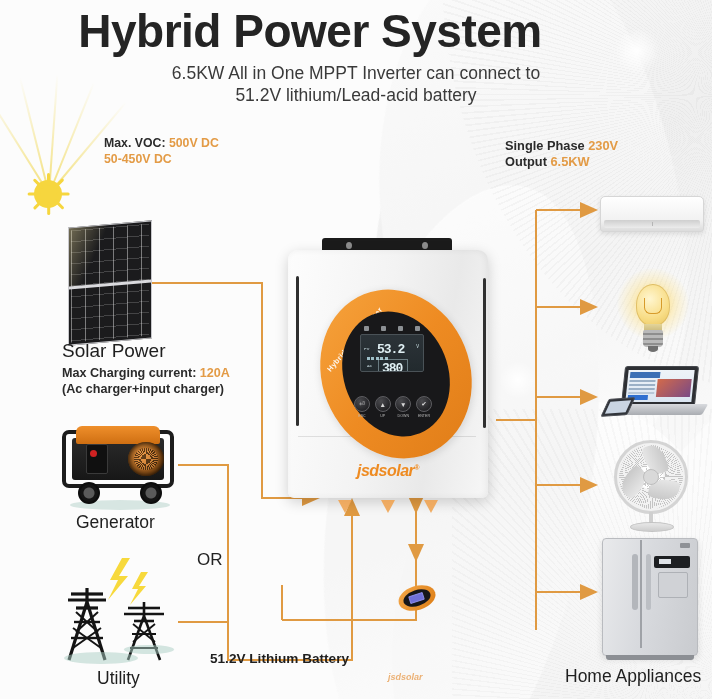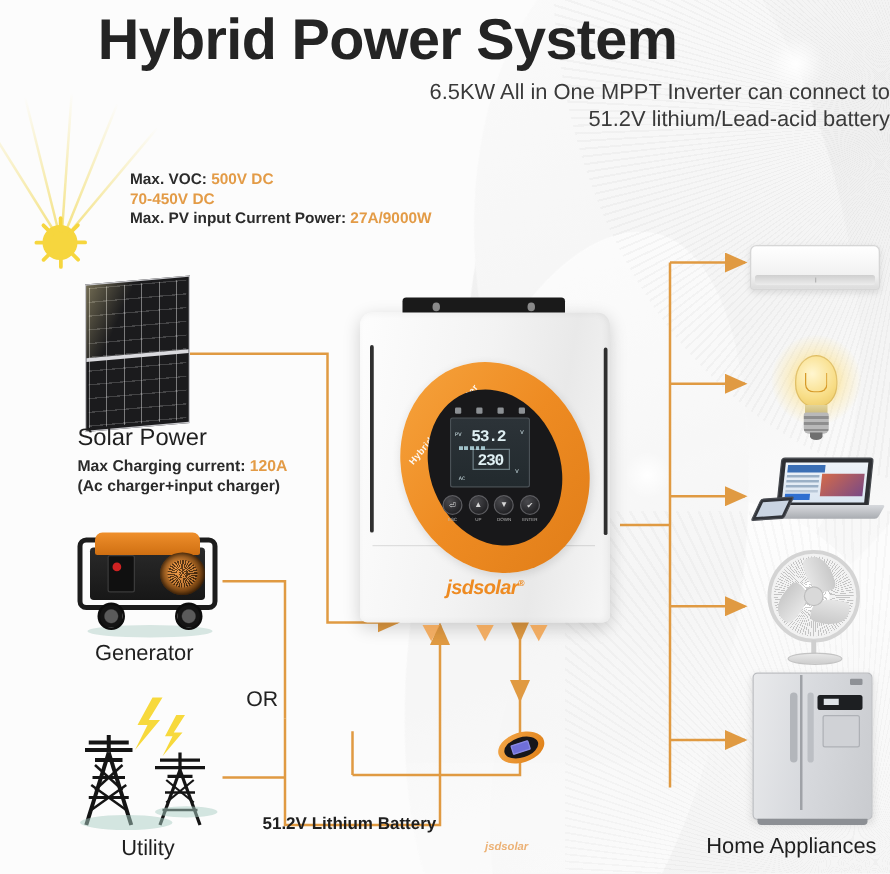--- a/index.html
+++ b/index.html
@@ -76,21 +76,21 @@
 
   
   .title {
     position: absolute; top: 4px; left: 0; width: 620px;
     text-align: center;
     font-size: 46px; font-weight: bold; letter-spacing: -.5px;
     color: #242424;
   }
   .subtitle {
     position: absolute; top: 62px; left: 0; width: 712px;
-    text-align: right;
+    text-align: center;
     font-size: 17.5px; line-height: 22px; color: #3a3a3a;
   }
 
   
   .spec-left {
     position: absolute; left: 104px; top: 136px;
     font-size: 12.3px; line-height: 15.5px; font-weight: bold; color: #2b2b2b;
     white-space: nowrap;
   }
   .spec-right {
@@ -261,21 +261,21 @@
   }
   .oval-label {
     position: absolute; left: 8px; top: 34px;
     font-size: 7.4px; font-weight: bold; color: #ffffff;
     letter-spacing: .4px;
     transform: rotate(-28deg);
     white-space: nowrap;
     opacity: .92;
   }
   .lcd {
-    position: absolute; left: 72px; top: 84px; width: 64px; height: 56px;
+    position: absolute; left: 72px; top: 84px; width: 64px; height: 38px;
     background: linear-gradient(#2c3338, #222a2e);
     border: 1px solid #4a5257; border-radius: 2px;
     overflow: hidden;
   }
   .lcd .row { position: absolute; color: #cfe3e8; font-family: "Liberation Mono", monospace; }
   .lcd .big1 { left: 16px; top: 7px;  font-size: 13px; letter-spacing: -1px; font-weight: bold; color:#dfeff3; }
   .lcd .big2 { left: 21px; top: 26px; font-size: 13px; letter-spacing: -1px; font-weight: bold; color:#dfeff3; }
   .lcd .u1 { right: 4px; top: 9px;  font-size: 4.6px; }
   .lcd .u2 { right: 8px; top: 40px; font-size: 4.6px; }
   .lcd .tiny-l { left: 3px; top: 11px; font-size: 4.4px; }
@@ -539,26 +539,31 @@
       <path d="M536,397 L596,397" marker-end="url(#arw)"></path>
       <path d="M536,485 L596,485" marker-end="url(#arw)"></path>
       <path d="M536,592 L596,592" marker-end="url(#arw)"></path>
     </g>
   </svg>
 
   <div class="spec-left">
     <div>
       <span>Max. VOC: </span><span class="hl">500V DC</span>
     </div>
-    <div class="hl">70-450V DC</div>
+    <div class="hl">50-450V DC</div>
+  </div>
+
+  <div class="spec-right">
     <div>
-      <span>Max. PV input Current Power: </span><span class="hl">27A/9000W</span>
+      <span>Single Phase </span><span class="hl">230V</span>
     </div>
-  </div>
-
+    <div>
+      <span>Output </span><span class="hl">6.5KW</span>
+    </div>
+  </div>
 
   <div class="sun-wrap">
     <div class="beam" style="transform:rotate(-140deg)"></div>
     <div class="beam" style="transform:rotate(-158deg)"></div>
     <div class="beam" style="transform:rotate(-176deg)"></div>
     <div class="beam" style="transform:rotate(-194deg)"></div>
     <div class="beam" style="transform:rotate(-212deg)"></div>
     <div class="sun-core"></div>
     <div class="ray" style="transform:rotate(0deg) translateY(-20px)"></div>
     <div class="ray" style="transform:rotate(45deg) translateY(-20px)"></div>
@@ -652,21 +657,21 @@
         <i></i>
         <i></i>
       </div>
 
       <div class="lcd">
         <div class="row tiny-l">PV</div>
         <div class="bar"></div>
         <div class="row big1">53.2</div>
         <div class="row u1">V</div>
         <div class="frame-box"></div>
-        <div class="row big2">230</div>
+        <div class="row big2">380</div>
         <div class="row u2">V</div>
         <div class="row tiny-b">AC</div>
       </div>
 
       <div class="btns">
         <div class="btn">
           <span>⏎</span>
           <em>ESC</em>
         </div>
         <div class="btn">

